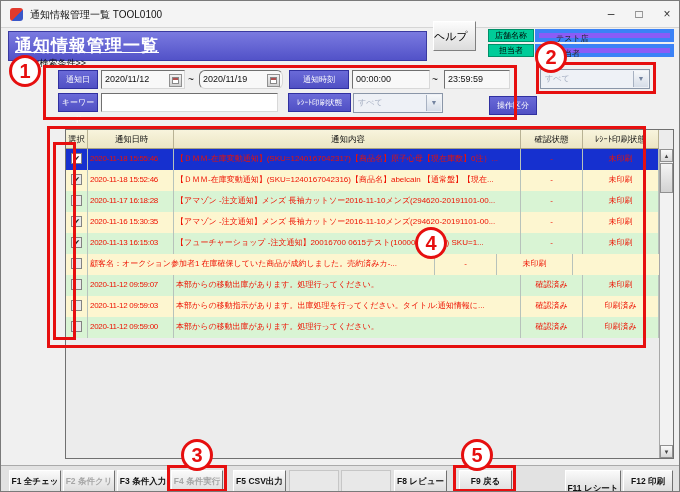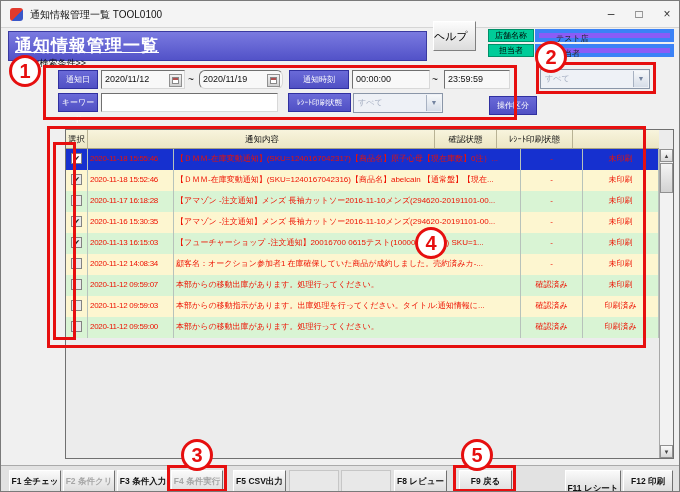--- a/index.html
+++ b/index.html
@@ -154,20 +154,21 @@
 
   <div class="f-label" style="left:287px;top:92px;width:63px;font-size:7.5px;">ﾚｼｰﾄ印刷状態</div>
   <div class="combo" style="left:352px;top:92px;width:90px;">
     <span>すべて</span>
     <span class="arrow">▼</span>
   </div>
 
   <div class="grid">
     <div class="grid-header">
       <div class="gh-cell c-sel">選択</div>
+      <div class="gh-cell c-dt">通知日時</div>
       <div class="gh-cell c-ct">通知内容</div>
       <div class="gh-cell c-cf">確認状態</div>
       <div class="gh-cell c-pr">ﾚｼｰﾄ印刷状態</div>
     </div>
 
     <div class="grid-row row-sel" style="top:19px;">
       <div class="g-cell c-sel"><span class="cb">✔</span></div>
       <div class="g-cell c-dt">2020-11-18 15:55:46</div>
       <div class="g-cell c-ct">【ＤＭＭ-在庫変動通知】(SKU=1240167042317)【商品名】原子心母【現在庫数】0注）...</div>
       <div class="g-cell c-cf">-</div>
@@ -196,21 +197,20 @@
     </div>
     <div class="grid-row row-green" style="top:103px;">
       <div class="g-cell c-sel"><span class="cb">✔</span></div>
       <div class="g-cell c-dt">2020-11-13 16:15:03</div>
       <div class="g-cell c-ct">【フューチャーショップ -注文通知】20016700 0615テスト(100000132236) SKU=1...</div>
       <div class="g-cell c-cf">-</div>
       <div class="g-cell c-pr">未印刷</div>
     </div>
     <div class="grid-row row-cream" style="top:124px;">
       <div class="g-cell c-sel"><span class="cb"></span></div>
-      <div class="g-cell c-dt">2020-11-12 14:08:34</div>
       <div class="g-cell c-ct">顧客名：オークション参加者1 在庫確保していた商品が成約しました。売約済みカ-...</div>
       <div class="g-cell c-cf">-</div>
       <div class="g-cell c-pr">未印刷</div>
     </div>
     <div class="grid-row row-green" style="top:145px;">
       <div class="g-cell c-sel"><span class="cb"></span></div>
       <div class="g-cell c-dt">2020-11-12 09:59:07</div>
       <div class="g-cell c-ct">本部からの移動出庫があります。処理行ってください。</div>
       <div class="g-cell c-cf">確認済み</div>
       <div class="g-cell c-pr">未印刷</div>

